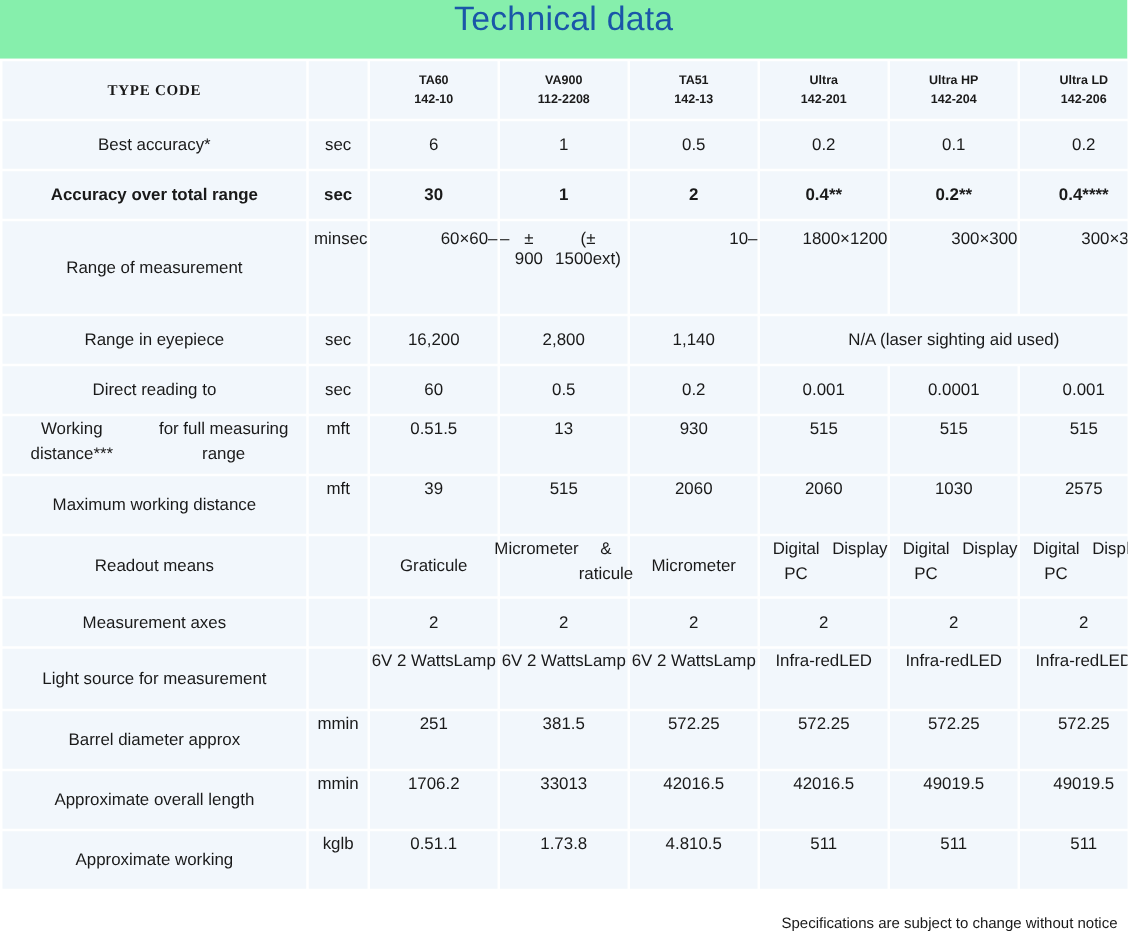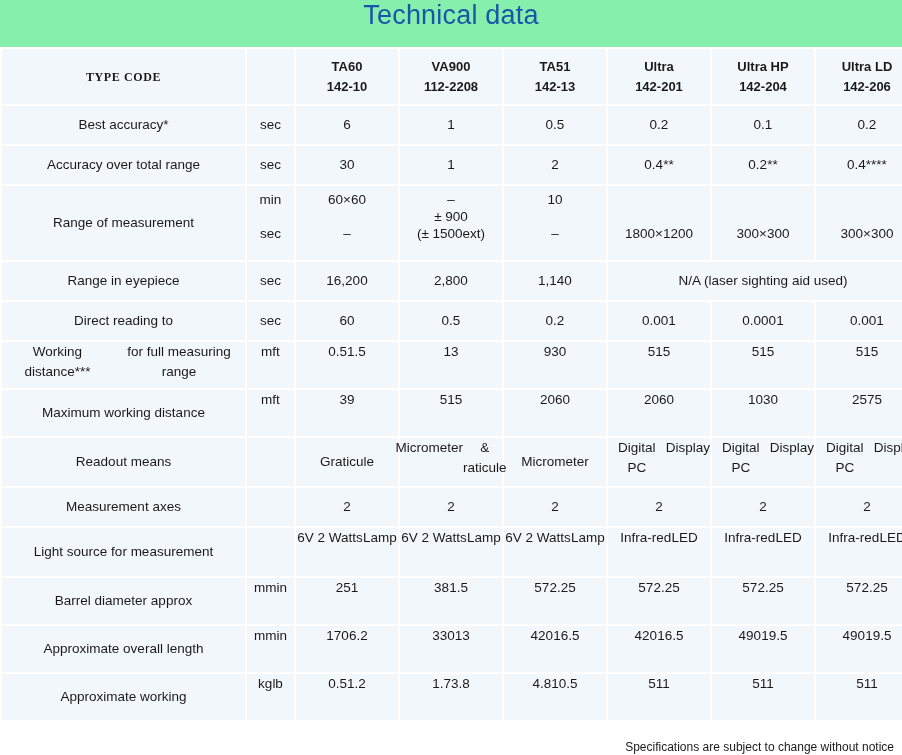--- a/index.html
+++ b/index.html
@@ -66,48 +66,48 @@
     font-size: 14px;
   }
   td.unit {
     font-size: 13px;
     color: #222;
   }
 
   
   tr.head td {
     font-weight: bold;
-    font-size: 13px;
+    font-size: 10px;
     padding-top: 8px;
     padding-bottom: 8px;
   }
   tr.head td.label {
     font-weight: bold;
     letter-spacing: 0.6px;
     font-size: 12px;
     font-family: Liberation Serif, serif;
   }
   .hd-line { display: block; }
 
   
   tr.r-1 td { height: 38px; }
-  tr.r-2 td { height: 38px; }
+  tr.r-2 td { height: 38px; font-weight: bold; }
   tr.r-3 td { height: 74px; }
   tr.r-std td { height: 38px; }
   tr.r-two td { height: 46px; }
   tr.r-tall td { height: 48px; }
 
   
   .ml { line-height: 1.45; }
 
   
   .three {
     display: flex;
-    flex-direction: column;
-    justify-content: flex-start;
+    flex-direction: row;
+    justify-content: flex-end;
     height: 100%;
     box-sizing: border-box;
     padding: 6px 0 6px 0;
   }
   .three > span { display: block; line-height: 1.2; min-height: 17px; }
 
   .two-line {
     display: flex;
     justify-content: center;
     height: 100%;
@@ -556,21 +556,21 @@
         <td class="label">Approximate working</td>
         <td class="unit">
           <span class="two-line">
             <span>kg</span>
             <span>lb</span>
           </span>
         </td>
         <td>
           <span class="two-line">
             <span>0.5</span>
-            <span>1.2</span>
+            <span>1.1</span>
           </span>
         </td>
         <td>
           <span class="two-line">
             <span>1.7</span>
             <span>3.8</span>
           </span>
         </td>
         <td>
           <span class="two-line">

